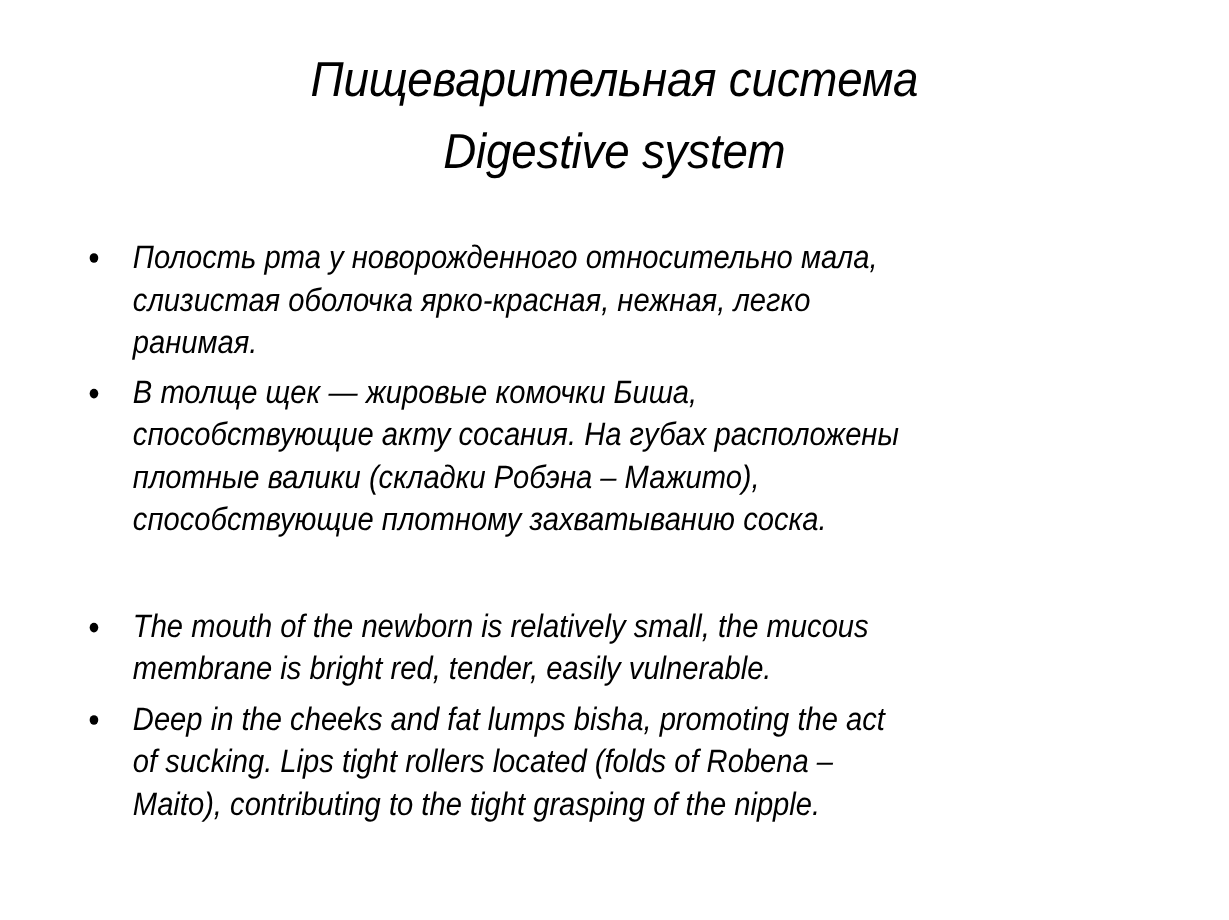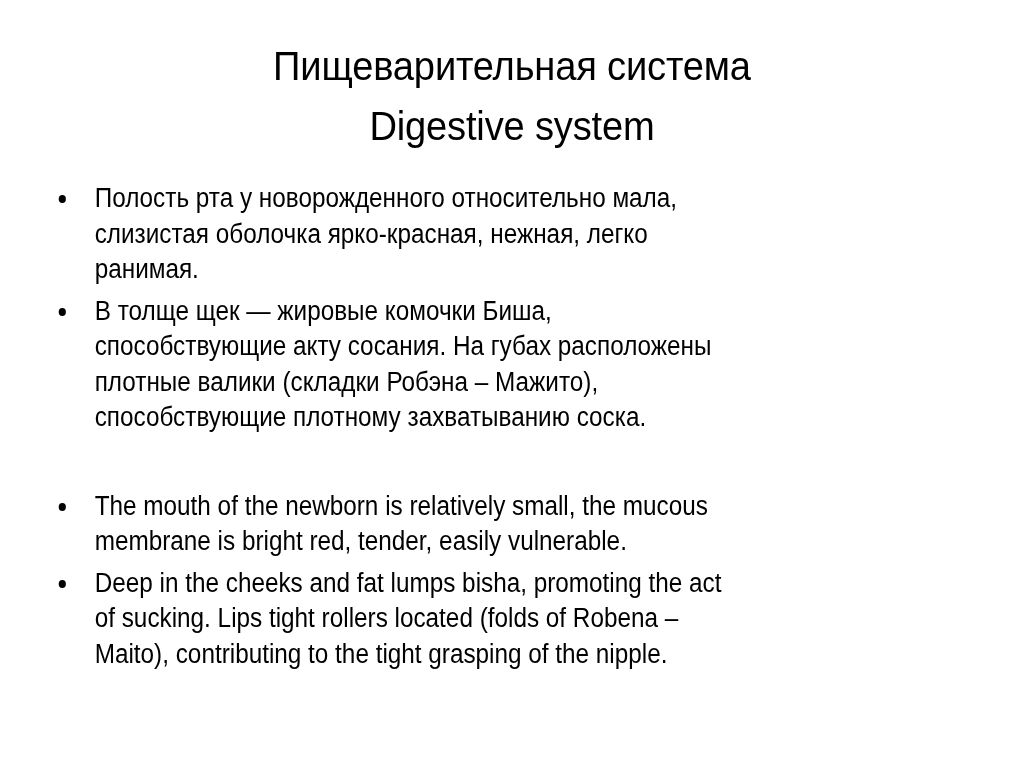--- a/index.html
+++ b/index.html
@@ -14,20 +14,21 @@
       overflow: hidden;
       font-family: "Liberation Sans", "DejaVu Sans", sans-serif;
       color: #000000;
     }
     .slide {
       position: absolute;
       left: 0; top: 0;
       width: 1024px;
       height: 637px;
       background: #ffffff;
+      font-style: italic;
     }
     .title {
       position: absolute;
       left: 0;
       top: 36px;
       width: 1024px;
       text-align: center;
       font-size: 41px;
       line-height: 60px;
       font-weight: normal;
@@ -37,21 +38,21 @@
     }
     .title-line {
       display: block;
       white-space: nowrap;
     }
     .bullets {
       position: absolute;
       left: 56px;
       top: 181px;
       width: 920px;
-      margin: 0;
+      margin: 16px;
       padding: 0;
       list-style: none;
     }
     .bullet {
       position: relative;
       padding-left: 43px;
       font-size: 27px;
       line-height: 35.5px;
       white-space: nowrap;
       transform: scaleX(0.9);

